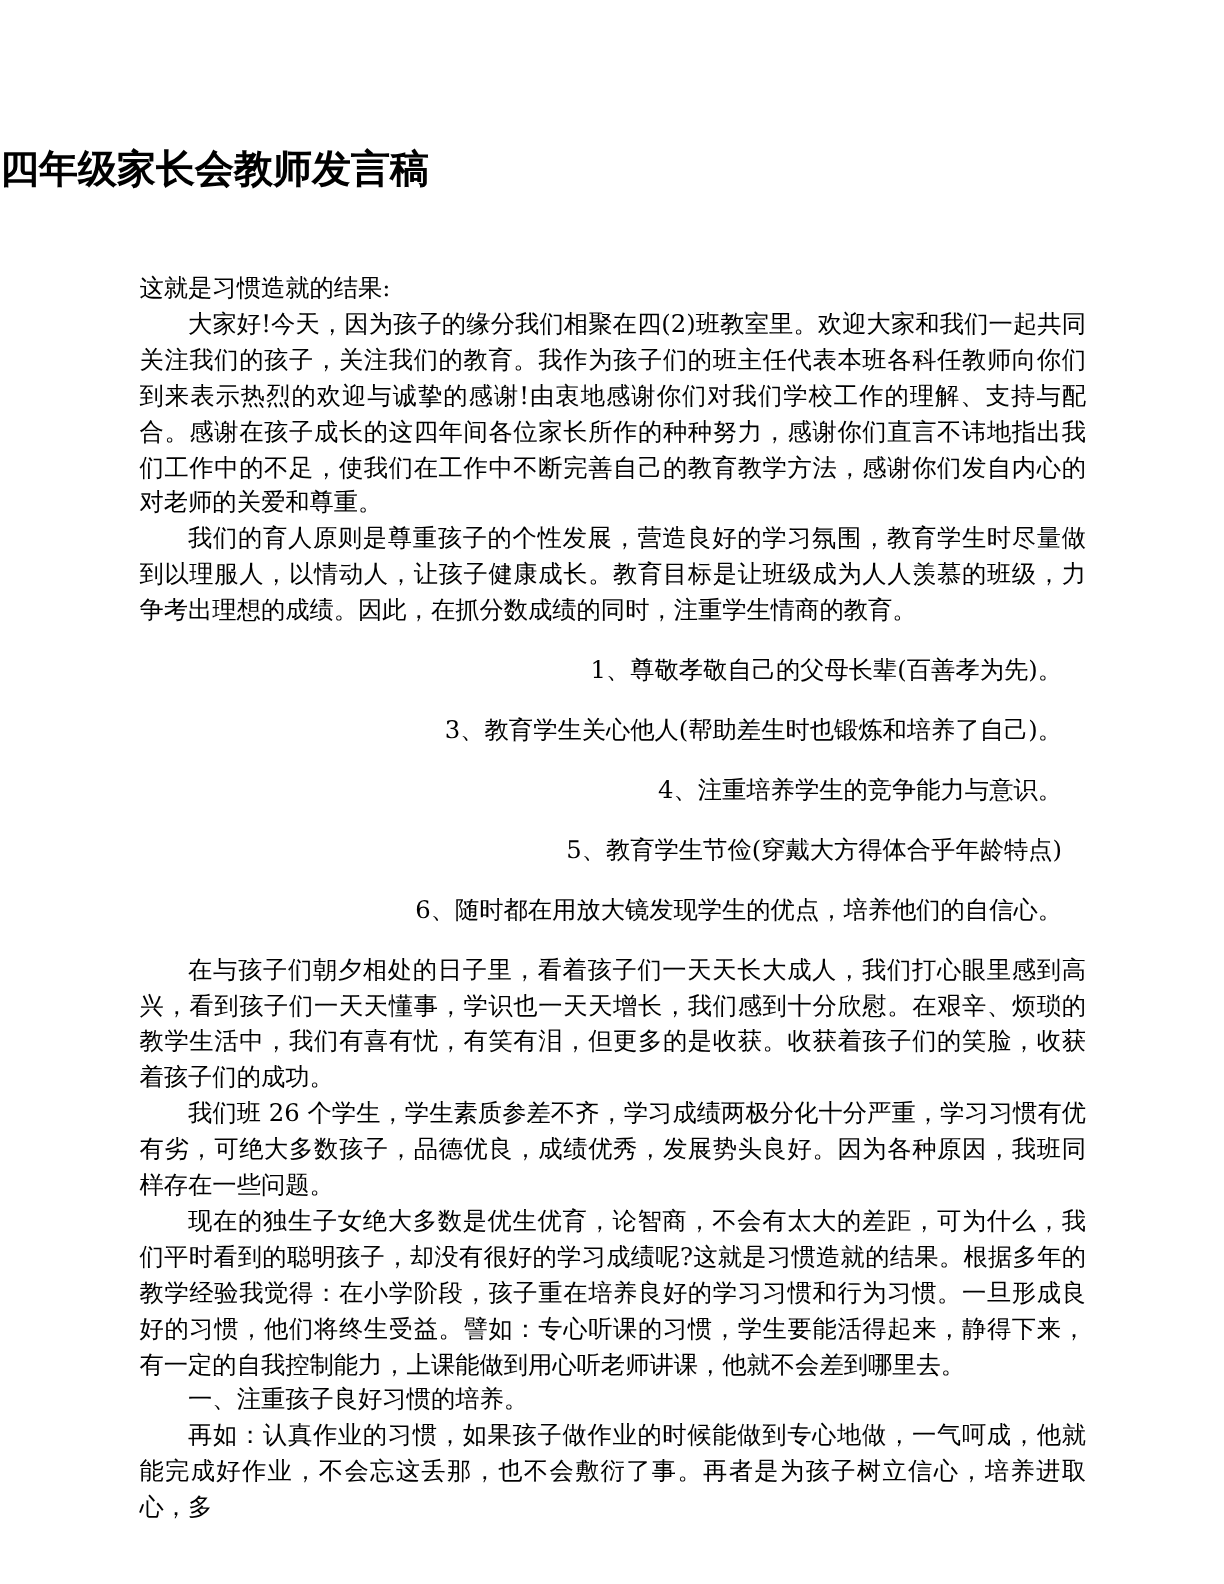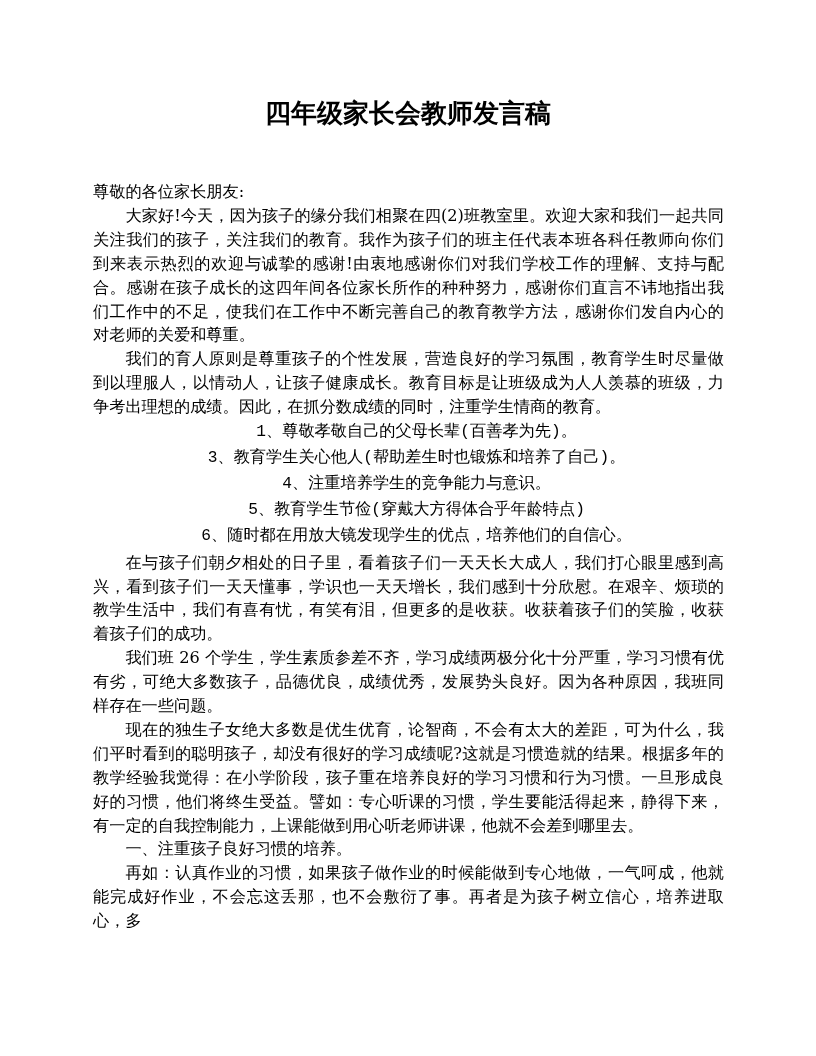--- a/index.html
+++ b/index.html
@@ -14,21 +14,20 @@
     height: 1056px;
     background: #ffffff;
     overflow: hidden;
     box-sizing: border-box;
   }
   .doc-title {
     position: absolute;
     left: 0;
     top: 96px;
     width: 816px;
-    text-align: center;
     font-family: "DejaVu Serif", "Liberation Serif", serif;
     font-weight: bold;
     font-size: 26px;
     line-height: 34px;
     letter-spacing: 0px;
     color: #000000;
     white-space: nowrap;
   }
   .body-block {
     position: absolute;
@@ -46,38 +45,37 @@
     margin: 0;
     padding: 0;
     text-indent: 2em;
     text-align: justify;
     text-justify: inter-ideograph;
   }
   .para.no-indent {
     text-indent: 0;
   }
   .list-item {
-    margin: 2px;
+    margin: 16px;
     padding: 0;
     text-indent: 1em;
-    text-align: center;
+    text-align: right;
     white-space: nowrap;
-    font-family: Liberation Mono, monospace;
   }
 </style>
 </head>
 <body>
 
 <div class="page">
 
   <div class="doc-title">四年级家长会教师发言稿</div>
 
   <div class="body-block">
 
-    <p class="para no-indent">尊敬的各位家长朋友:</p>
+    <p class="para no-indent">这就是习惯造就的结果:</p>
 
     <p class="para">大家好!今天，因为孩子的缘分我们相聚在四(2)班教室里。欢迎大家和我们一起共同关注我们的孩子，关注我们的教育。我作为孩子们的班主任代表本班各科任教师向你们到来表示热烈的欢迎与诚挚的感谢!由衷地感谢你们对我们学校工作的理解、支持与配合。感谢在孩子成长的这四年间各位家长所作的种种努力，感谢你们直言不讳地指出我们工作中的不足，使我们在工作中不断完善自己的教育教学方法，感谢你们发自内心的对老师的关爱和尊重。</p>
 
     <p class="para">我们的育人原则是尊重孩子的个性发展，营造良好的学习氛围，教育学生时尽量做到以理服人，以情动人，让孩子健康成长。教育目标是让班级成为人人羡慕的班级，力争考出理想的成绩。因此，在抓分数成绩的同时，注重学生情商的教育。</p>
 
     <p class="list-item">1、尊敬孝敬自己的父母长辈(百善孝为先)。</p>
 
 
     <p class="list-item">3、教育学生关心他人(帮助差生时也锻炼和培养了自己)。</p>
 

